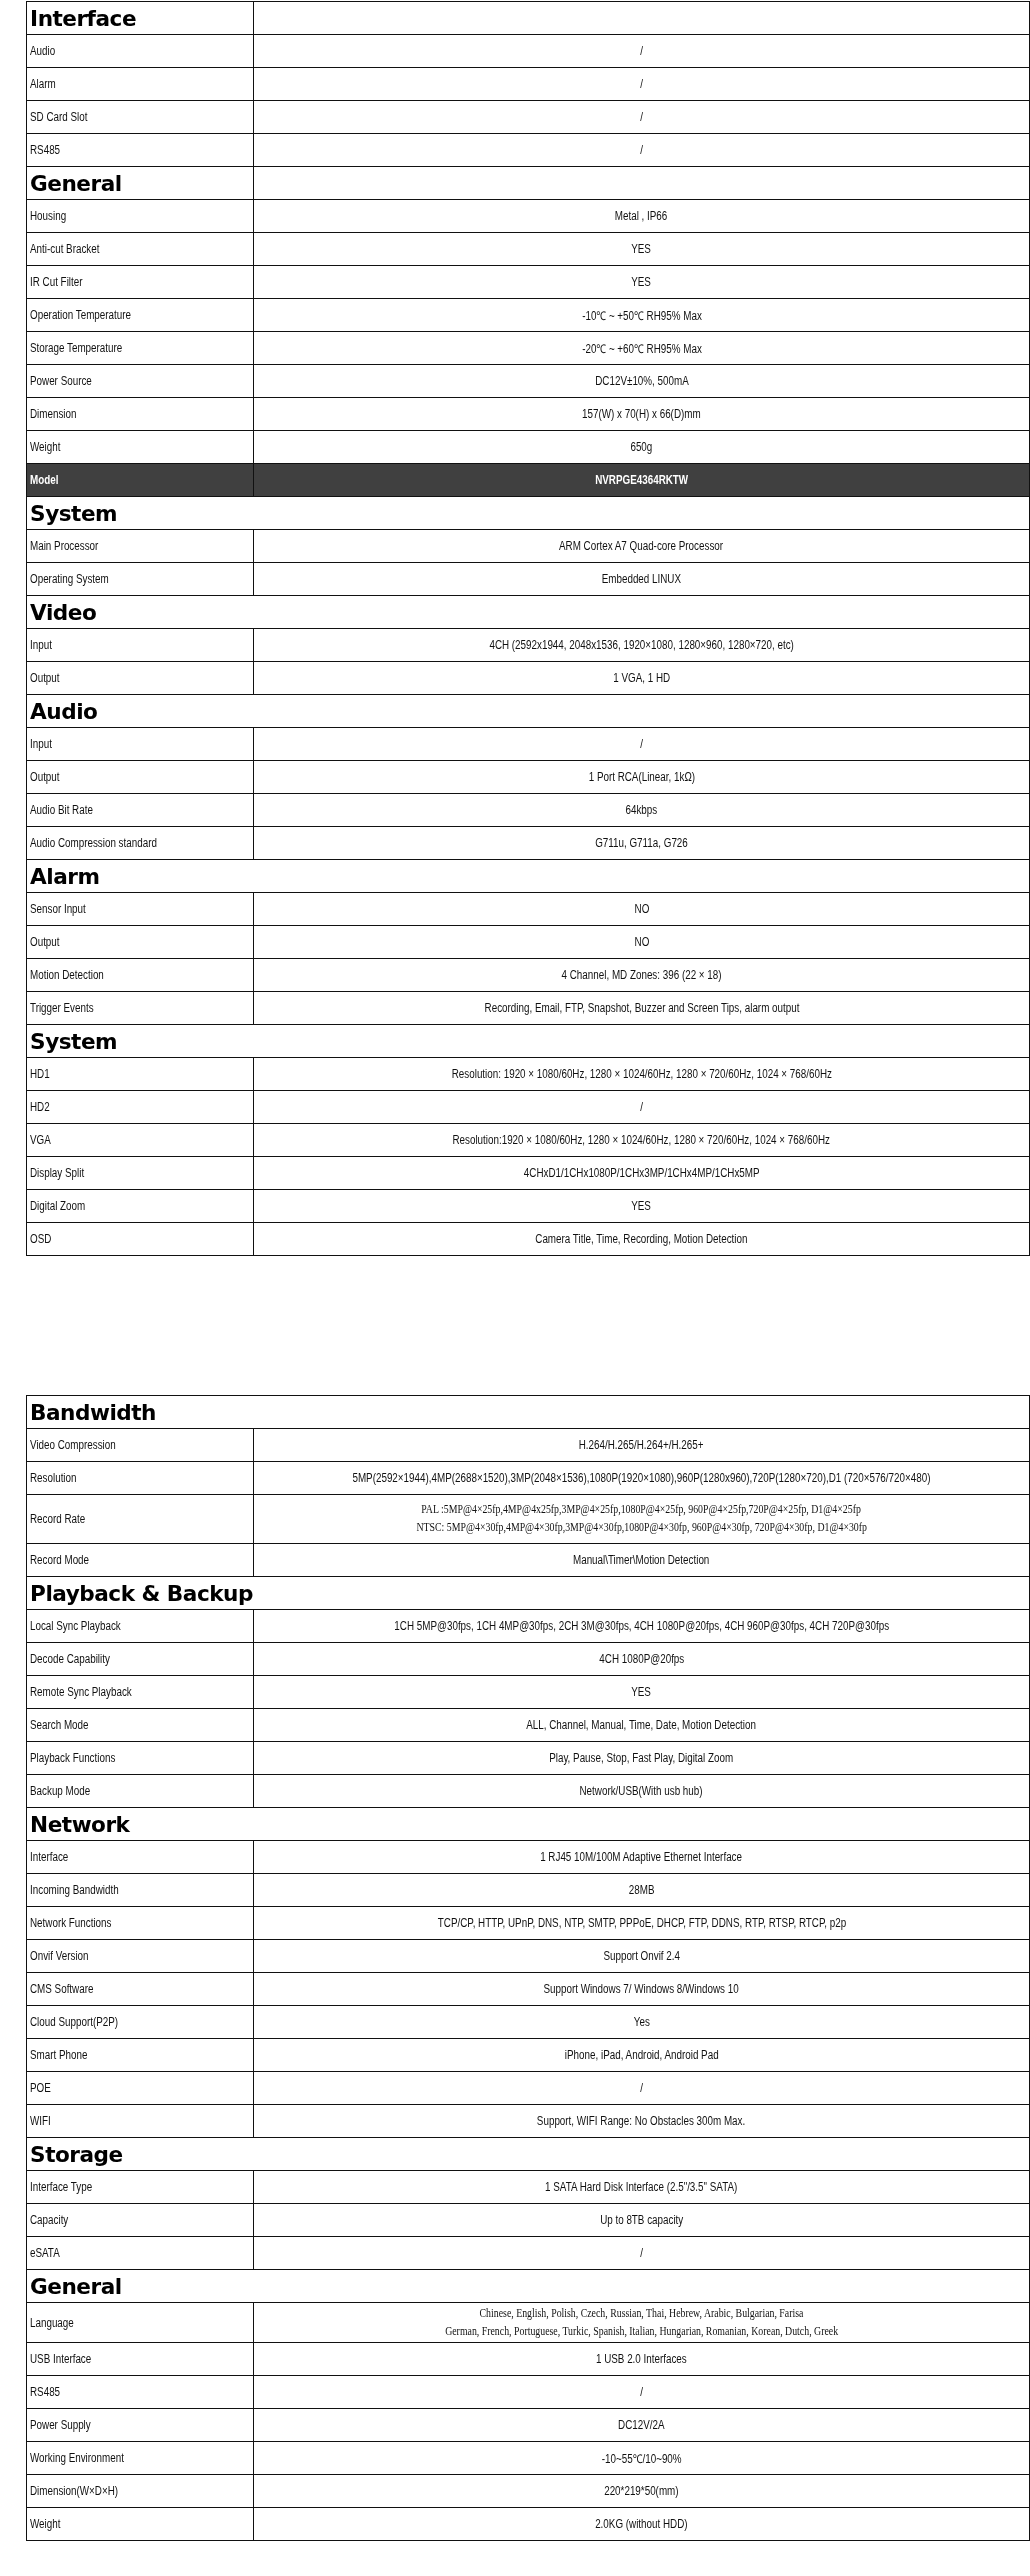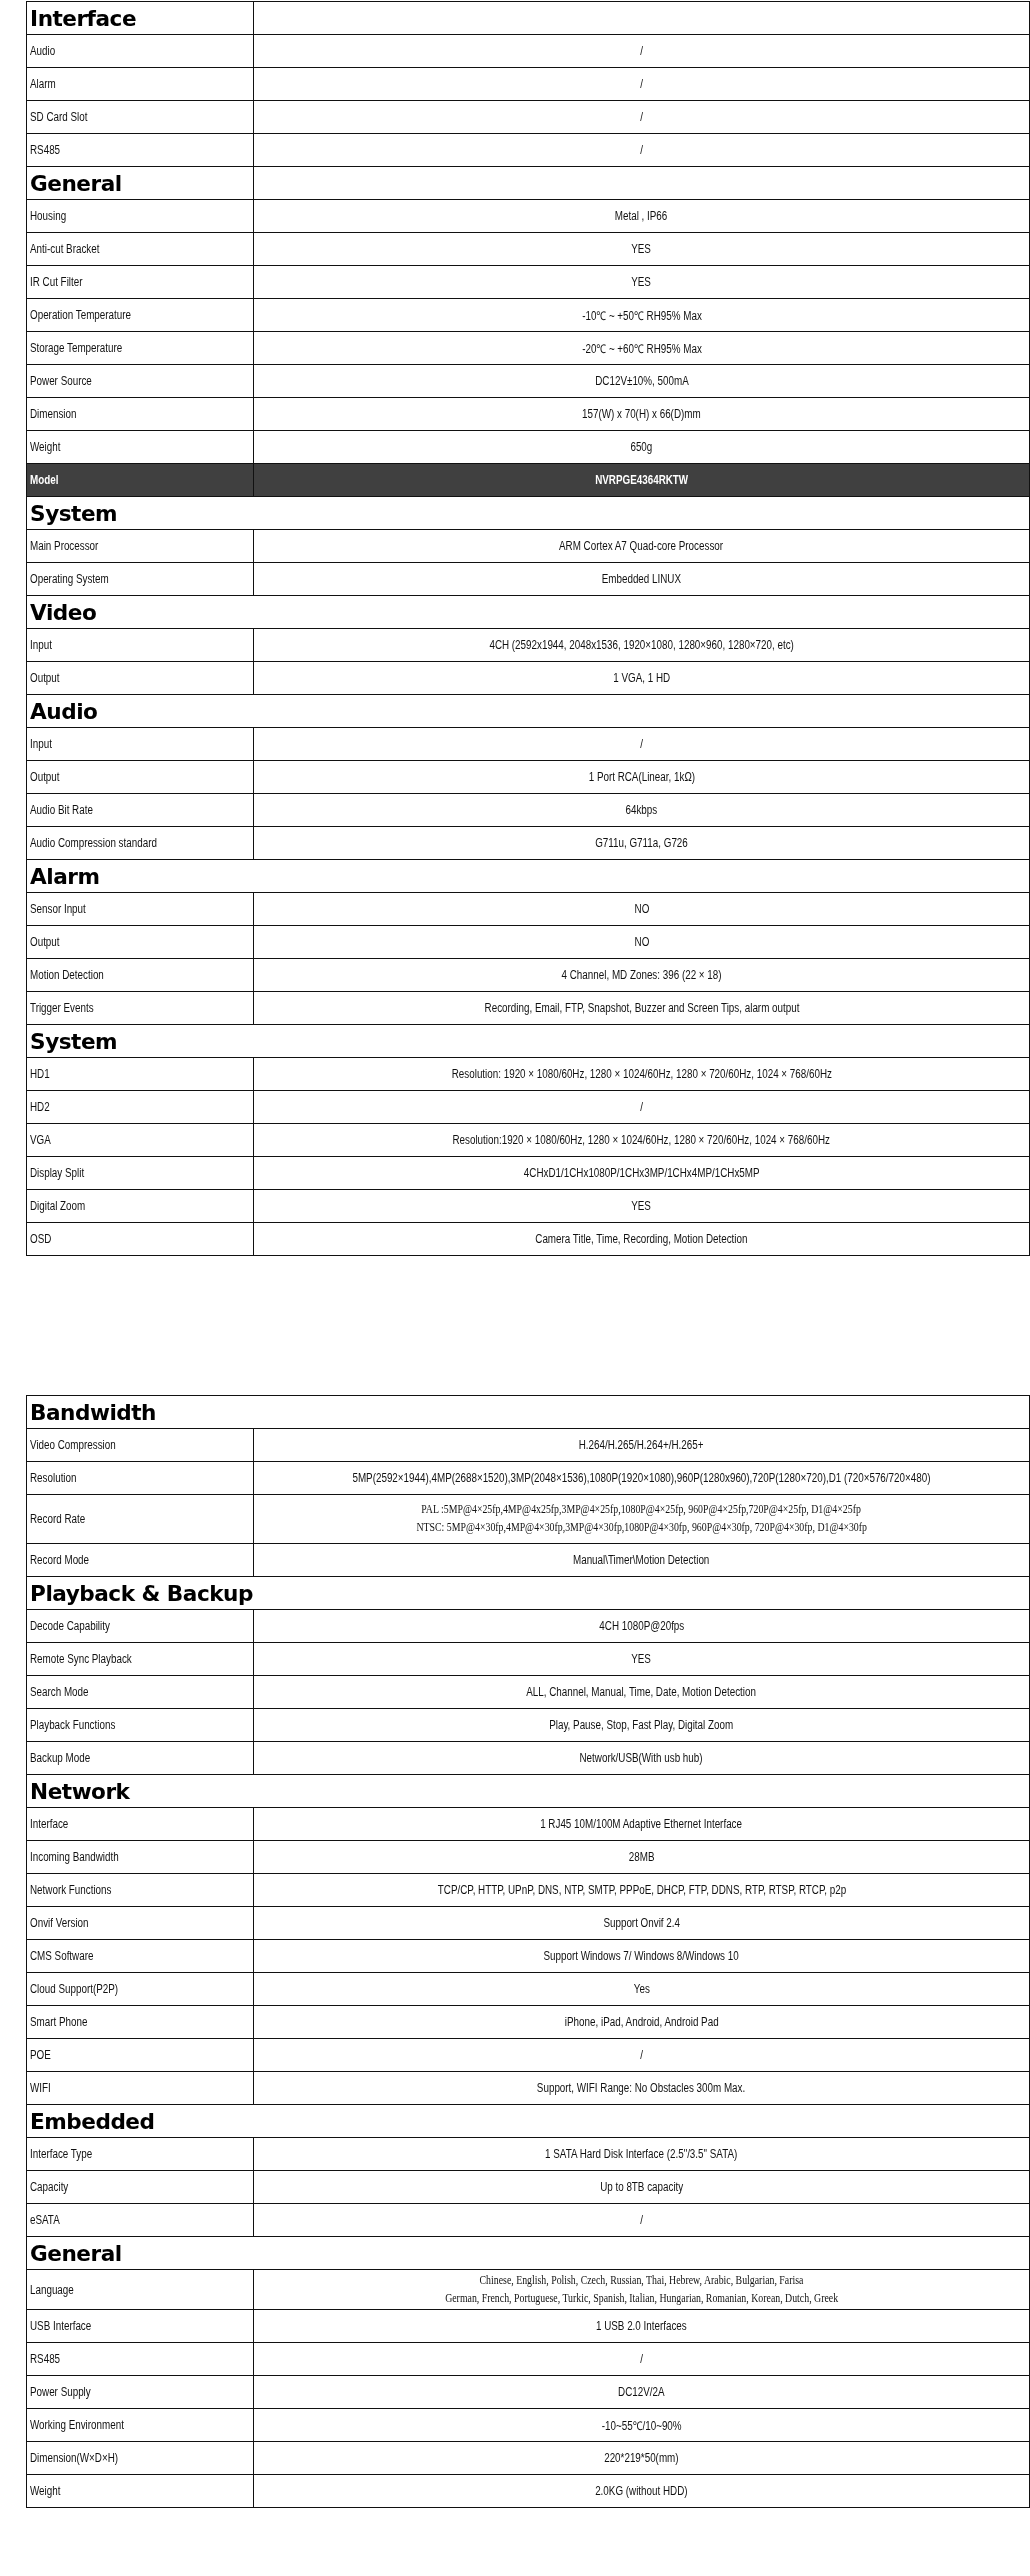--- a/index.html
+++ b/index.html
@@ -209,20 +209,24 @@
         </td>
       </tr>
       <tr>
         <td><span class="label">Record Mode</span></td>
         <td class="value-cell"><span class="value">Manual\Timer\Motion Detection</span></td>
       </tr>
       <tr>
         <td colspan="2"><span class="section-title">Playback &amp; Backup</span></td>
       </tr>
       <tr>
+        <td><span class="label">Local Sync Playback</span></td>
+        <td class="value-cell"><span class="value">1CH 5MP@30fps, 1CH 4MP@30fps, 2CH 3M@30fps, 4CH 1080P@20fps, 4CH 960P@30fps, 4CH 720P@30fps</span></td>
+      </tr>
+      <tr>
         <td><span class="label">Decode Capability</span></td>
         <td class="value-cell"><span class="value">4CH 1080P@20fps</span></td>
       </tr>
       <tr>
         <td><span class="label">Remote Sync Playback</span></td>
         <td class="value-cell"><span class="value">YES</span></td>
       </tr>
       <tr>
         <td><span class="label">Search Mode</span></td>
         <td class="value-cell"><span class="value">ALL, Channel, Manual, Time, Date, Motion Detection</span></td>
@@ -268,21 +272,21 @@
       </tr>
       <tr>
         <td><span class="label">POE</span></td>
         <td class="value-cell"><span class="value">/</span></td>
       </tr>
       <tr>
         <td><span class="label">WIFI</span></td>
         <td class="value-cell"><span class="value">Support, WIFI Range: No Obstacles 300m Max.</span></td>
       </tr>
       <tr>
-        <td colspan="2"><span class="section-title">Embedded</span></td>
+        <td colspan="2"><span class="section-title">Storage</span></td>
       </tr>
       <tr>
         <td><span class="label">Interface Type</span></td>
         <td class="value-cell"><span class="value">1 SATA Hard Disk Interface (2.5"/3.5" SATA)</span></td>
       </tr>
       <tr>
         <td><span class="label">Capacity</span></td>
         <td class="value-cell"><span class="value">Up to 8TB capacity</span></td>
       </tr>
       <tr>

